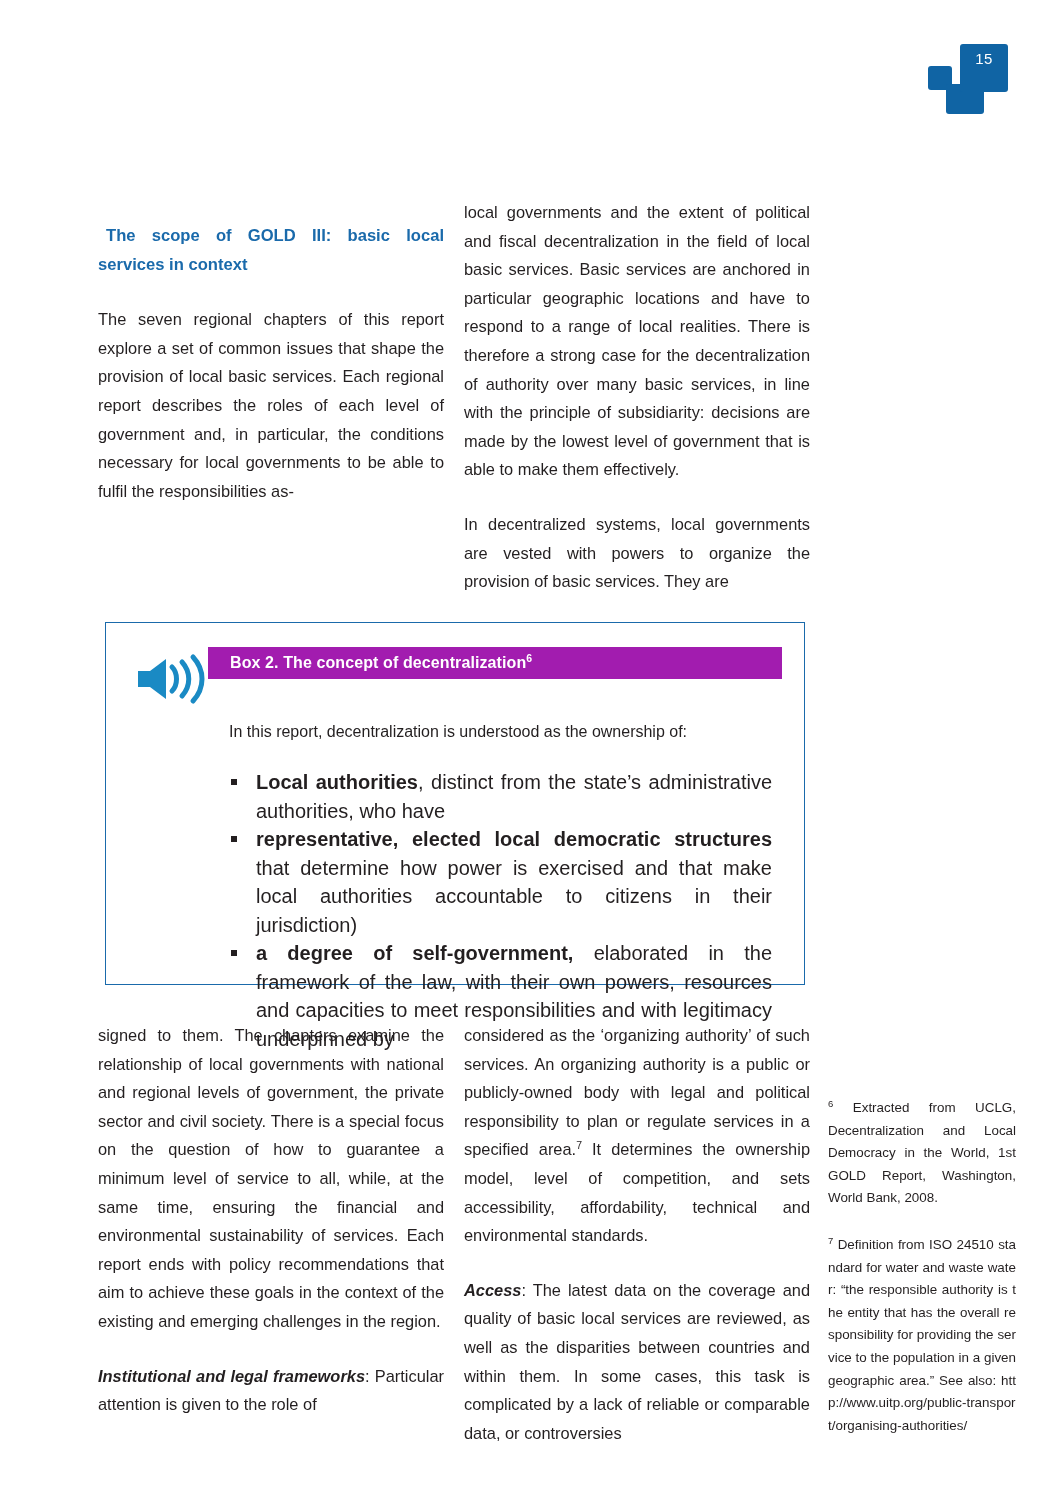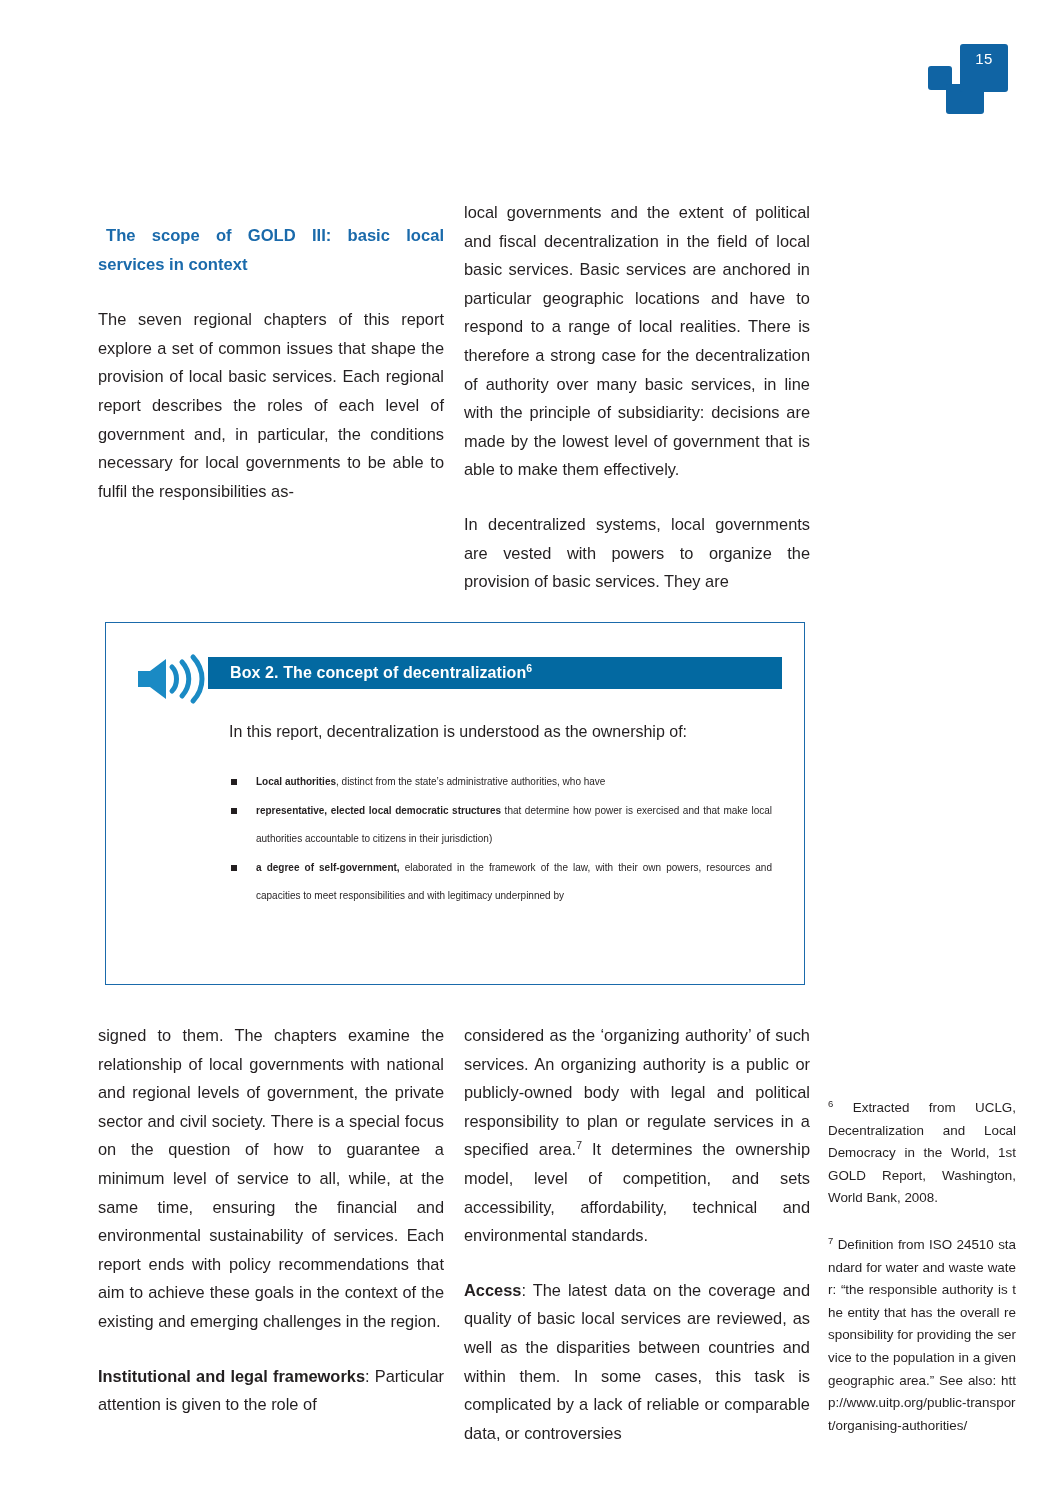--- a/index.html
+++ b/index.html
@@ -74,21 +74,21 @@
     text-align: justify;
     text-align-last: left;
   }
   h2.section-heading .ln { display: block; }
   h2.section-heading .ln.just {
     text-align: justify;
     text-align-last: justify;
     margin-left: 8px;
   }
 
-  .lead-italic { font-weight: bold; }
+  .lead-italic { font-style: italic; font-weight: bold; }
   sup.fn { font-size: 10.5px; vertical-align: super; line-height: 0; }
 
   
   #box {
     position: absolute;
     left: 105px;
     top: 622px;
     width: 700px;
     height: 363px;
     border: 1.5px solid #1a6aab;
@@ -98,24 +98,24 @@
   #box-icon {
     position: absolute;
     left: 30px;
     top: 28px;
     width: 70px;
     height: 54px;
   }
   #box-header {
     position: absolute;
     left: 102px;
-    top: 34px;
+    top: 24px;
     right: 22px;
     height: 32px;
-    background: #0369a1;
+    background: #a21caf;
     display: flex;
     align-items: center;
   }
   #box-header .hdr-text {
     color: #ffffff;
     font-weight: bold;
     font-size: 16px;
     padding-left: 22px;
     letter-spacing: .1px;
   }
@@ -128,21 +128,21 @@
     line-height: 28px;
   }
   #box-list {
     position: absolute;
     left: 123px;
     top: 145px;
     right: 32px;
     margin: 0;
     padding: 0;
     list-style: none;
-    font-size: 10px;
+    font-size: 20px;
     line-height: 28.5px;
   }
   #box-list li {
     position: relative;
     padding-left: 27px;
     margin-bottom: 0px;
     text-align: justify;
   }
   #box-list li .bullet {
     position: absolute;

